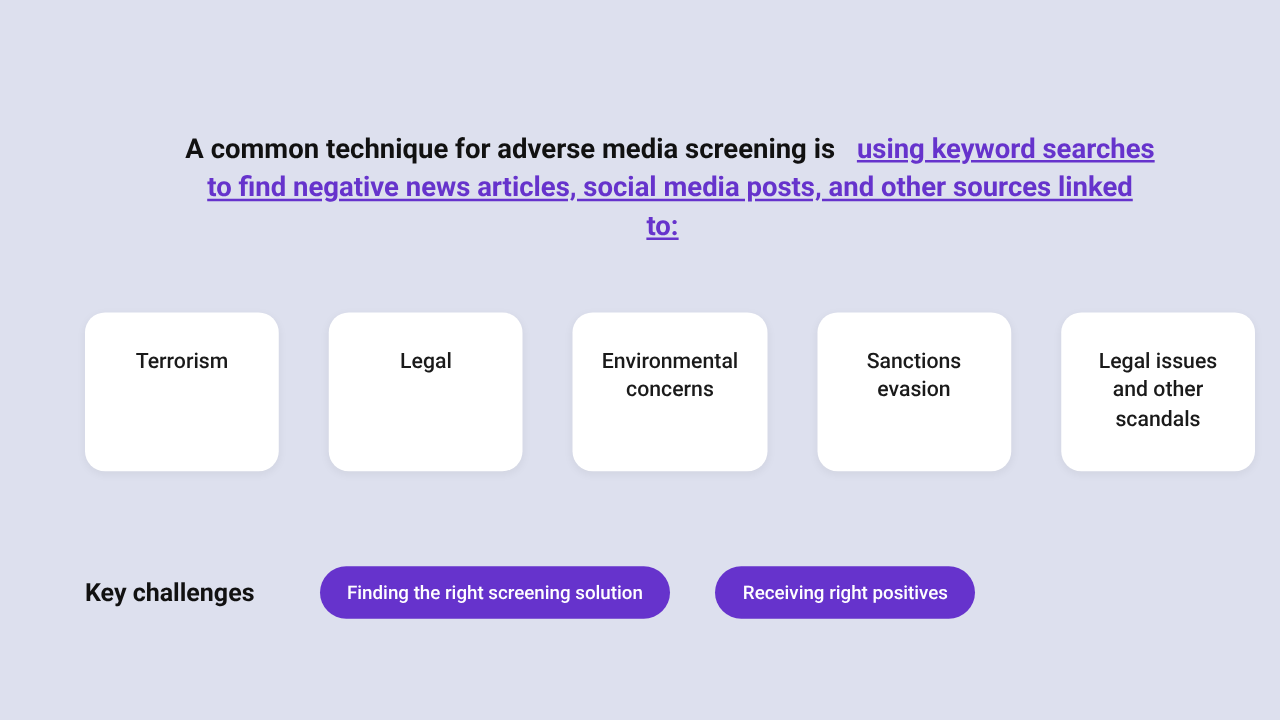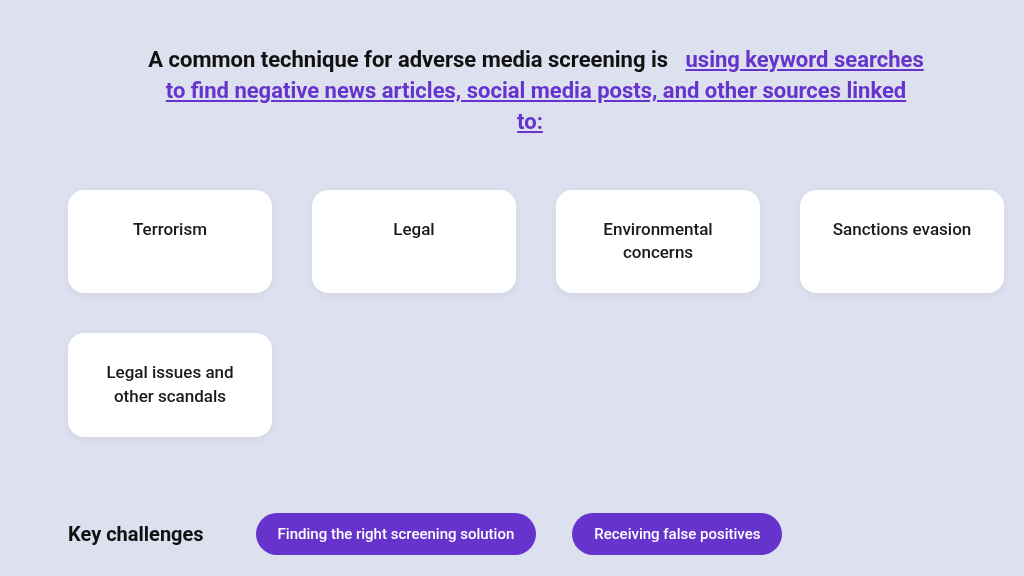--- a/index.html
+++ b/index.html
@@ -38,21 +38,21 @@
     }
 
     .headline .highlight {
       color: #6633cc;
       text-decoration: underline;
       text-decoration-color: #6633cc;
     }
 
     .cards-grid {
       display: grid;
-      grid-template-columns: repeat(4, 1fr);
+      grid-template-columns: repeat(5, 1fr);
       gap: 16px;
       width: 100%;
       margin-bottom: 28px;
     }
 
     .card {
       background: #ffffff;
       border-radius: 16px;
       padding: 28px 20px;
       text-align: center;
@@ -107,16 +107,16 @@
       <div class="card">Environmental concerns</div>
       <div class="card">Sanctions evasion</div>
       <div class="card">Legal issues and other scandals</div>
     </div>
 
   <div class="challenges-section">
     <span class="challenges-title">Key challenges</span>
     <div class="challenges-pills">
 
     <div class="pill">Finding the right screening solution</div>
-        <div class="pill">Receiving false positives</div>
+        <div class="pill">Receiving right positives</div>
       </div>
   </div>
 </div>
 
 </body></html>

